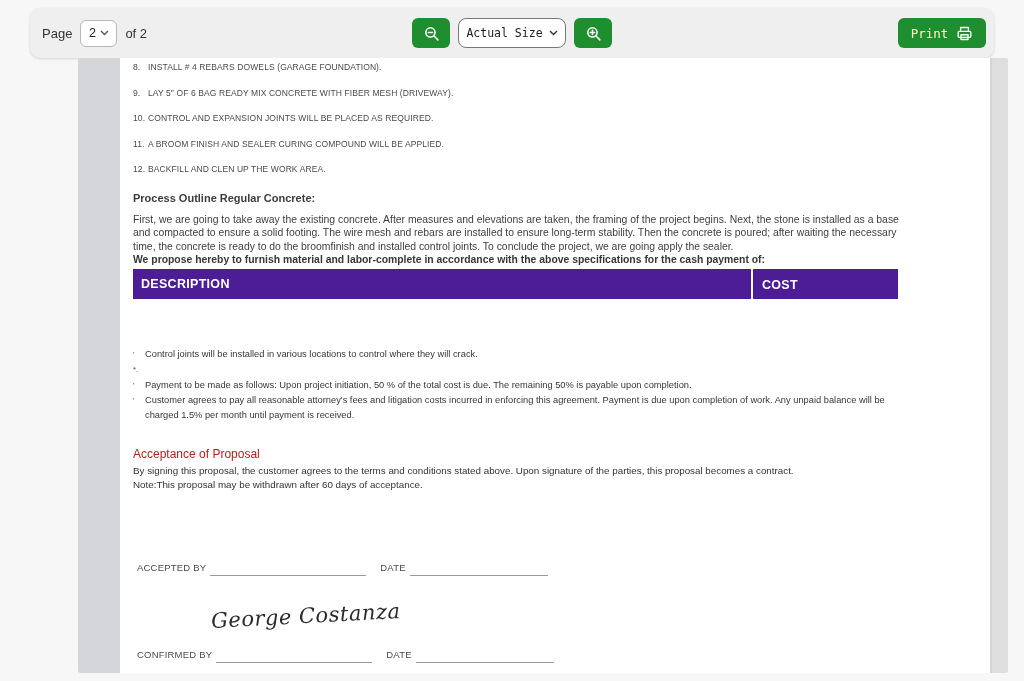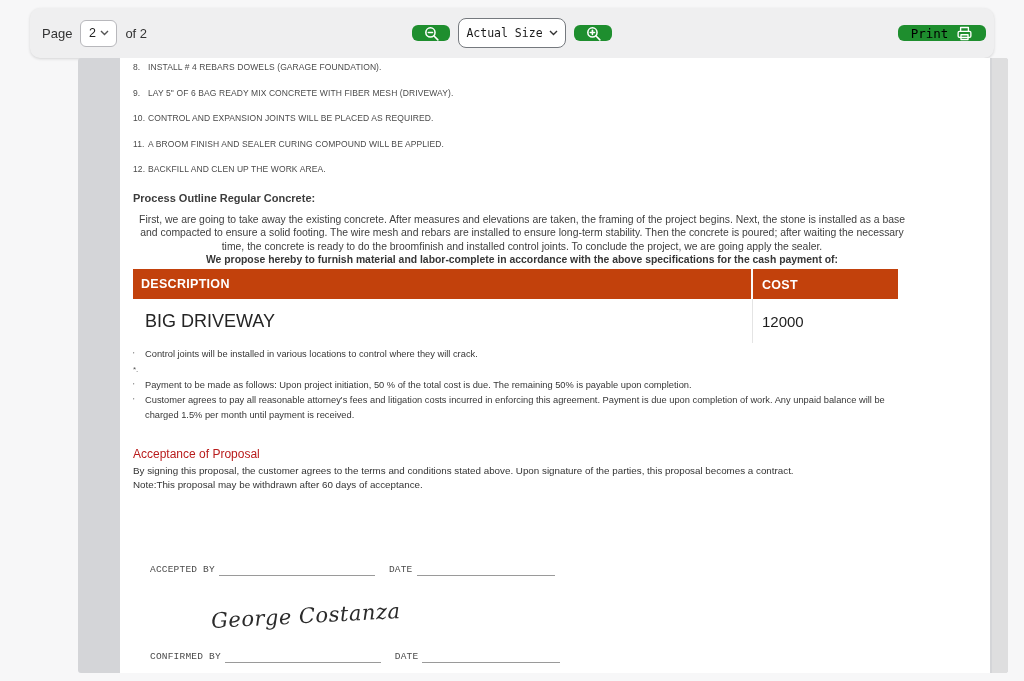--- a/index.html
+++ b/index.html
@@ -11,23 +11,23 @@
              background:#efeff0; border-radius:10px; box-shadow:0 1px 3px rgba(0,0,0,.14);
              display:flex; align-items:center; }
   .tb-left { position:absolute; left:12px; display:flex; align-items:center; gap:8px; }
   .tb-center { position:absolute; left:50%; transform:translateX(-50%);
                display:flex; align-items:center; gap:8px; }
   .tb-right { position:absolute; right:8px; display:flex; align-items:center; }
   .tb-label { font-size:13px; color:#333; }
   .page-select { width:37px; height:27px; background:#fff; border:1px solid #b8b8bc;
                  border-radius:6px; display:flex; align-items:center; justify-content:center;
                  gap:4px; font-size:12.5px; color:#222; cursor:pointer; }
-  .green-btn { height:16px; background:#1e8e2e; border:none; border-radius:6px;
+  .green-btn { height:30px; background:#1e8e2e; border:none; border-radius:6px;
                display:flex; align-items:center; justify-content:center; gap:8px;
-               color:#000000; cursor:pointer; }
+               color:#fef9c3; cursor:pointer; }
   .icon-btn { width:38px; }
   .zoom-select { height:30px; width:108px; background:#fff; border:1px solid #75797e;
                  border-radius:8px; display:flex; align-items:center; justify-content:center;
                  gap:6px; font-family:"DejaVu Sans Mono", monospace; font-size:11.5px;
                  color:#1b1b1b; cursor:pointer; }
   .print-btn { width:88px; font-family:"DejaVu Sans Mono", monospace; font-size:12.5px; }
   .chev svg, .btn-ic svg { display:block; }
 
   
   .viewer { position:absolute; left:78px; top:58px; width:930px; height:615px;
@@ -38,43 +38,43 @@
           background:#ffffff; }
 
   
   .doc { position:absolute; left:13px; top:0; width:778px; color:#3f3f3f; }
   .num-list { position:absolute; top:4px; left:0; width:700px; }
   .num-item { display:flex; font-size:8.5px; color:#4a4a4a; margin-bottom:15.5px;
               letter-spacing:.1px; }
   .num-item .n { width:15px; flex:none; }
   .h-process { position:absolute; top:134px; font-size:11px; font-weight:bold; color:#3c3c3c; }
   .para { position:absolute; top:155px; width:778px; font-size:10.4px; line-height:13.4px;
-          color:#3e3e3e;text-align:center; }
+          color:#3e3e3e; }
   .para .bold-line { font-weight:bold; color:#373737; }
 
   .ptable { position:absolute; top:211px; width:765px; }
-  .ptable .thead { display:flex; background:#c2410c; height:30px; align-items:center; }
+  .ptable .thead { display:flex; background:#4c1d95; height:30px; align-items:center; }
   .ptable .thead .c1 { width:620px; padding-left:8px; border-right:2px solid #fbfbfb; height:100%;
                        display:flex; align-items:center; }
   .ptable .thead .c2 { flex:1; padding-left:9px; }
   .ptable .thead span { color:#fff; font-weight:bold; font-size:12.5px; letter-spacing:.3px; }
   .ptable .trow { display:flex; height:44px; align-items:center; }
   .ptable .trow .c1 { width:620px; padding-left:12px; border-right:1px solid #e4e4e4; height:100%;
                       display:flex; align-items:center; font-size:18px; color:#242424; }
   .ptable .trow .c2 { flex:1; padding-left:9px; font-size:15px; color:#1d1d1d; }
 
   .terms { position:absolute; top:289px; width:775px; }
   .term { display:flex; font-size:9.3px; line-height:14.4px; color:#373737; }
   .term .mk { width:12px; flex:none; font-size:8px; padding-top:1px; color:#555; }
 
   .h-accept { position:absolute; top:389px; font-size:12px; font-weight:normal; color:#b91c1c; }
   .accept-text { position:absolute; top:407px; width:778px; font-size:9.8px; color:#333; }
   .accept-note { position:absolute; top:421px; width:778px; font-size:9.8px; color:#333; }
 
-  .sig-row { position:absolute; left:17px; display:flex; align-items:center;font-family:Liberation Mono, monospace; }
+  .sig-row { position:absolute; left:4px; display:flex; align-items:flex-start; }
   .sig-row .lbl { font-size:9.5px; color:#4b4b4b; letter-spacing:.2px; }
   .sig-row .line { border-bottom:1px solid #9a9a9a; height:14px; }
   .line-a { width:156px; margin-left:4px; }
   .line-b { width:138px; margin-left:4px; }
   .gap { width:14px; }
   .row-accepted { top:504px; }
   .row-confirmed { top:591px; }
   .signature { position:absolute; left:78px; top:546px; font-family:"DejaVu Serif", serif;
                font-style:italic; font-size:21px; color:#2b2b2b; transform:rotate(-3deg);
                letter-spacing:.5px; }
@@ -178,24 +178,20 @@
         <div class="bold-line">We propose hereby to furnish material and labor-complete in accordance with the above specifications for the cash payment of:</div>
       </div>
 
       <div class="ptable">
         <div class="thead">
           <div class="c1">
               <span>DESCRIPTION</span>
             </div>
           <div class="c2"><span>COST</span></div>
         </div>
-        <div class="trow">
-          <div class="c1">BIG DRIVEWAY</div>
-          <div class="c2">12000</div>
-        </div>
       </div>
 
       <div class="terms">
         <div class="term">
           <span class="mk">'</span>
           <span>Control joints will be installed in various locations to control where they will crack.</span>
         </div>
         <div class="term">
           <span class="mk">*.</span>
         </div>

